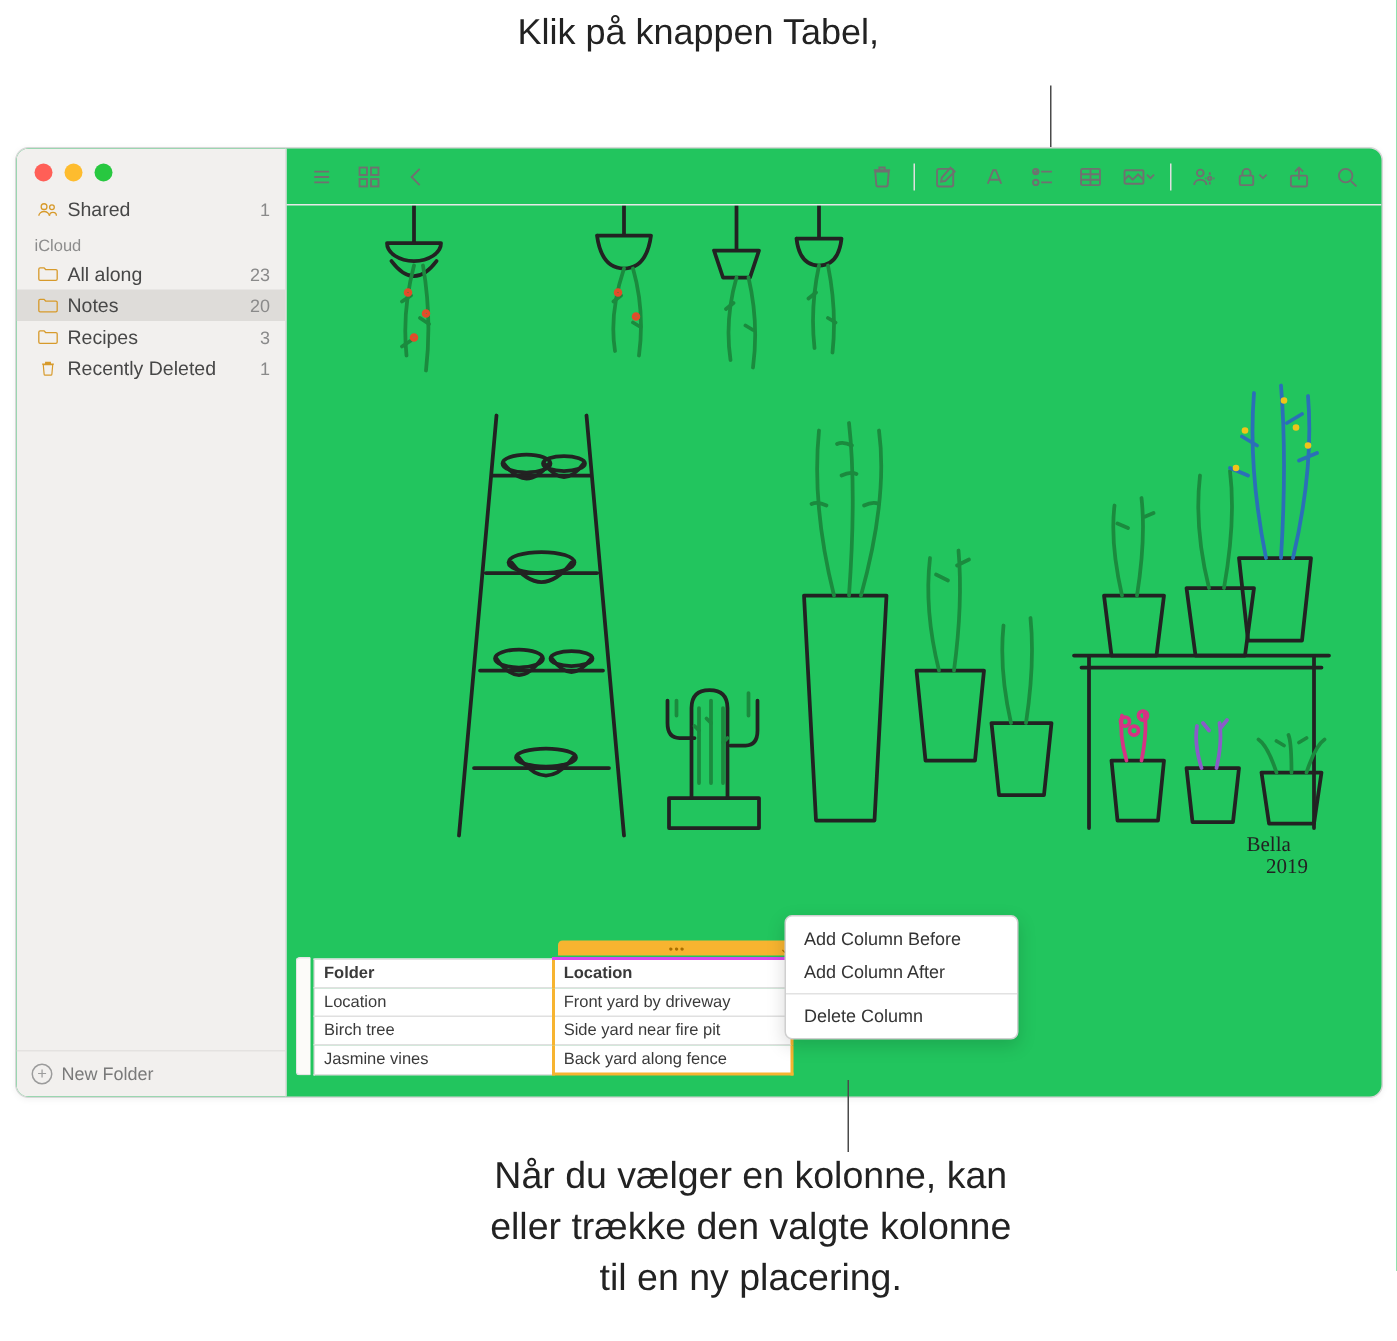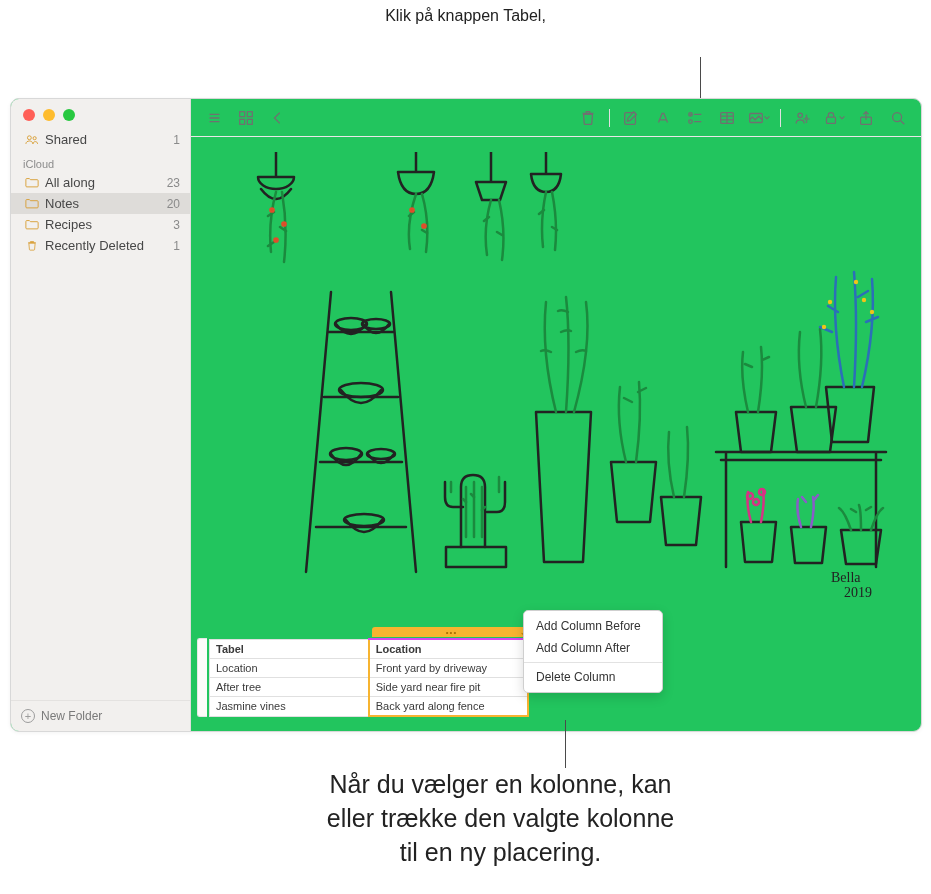--- a/index.html
+++ b/index.html
@@ -9,21 +9,21 @@
     width: 931px;
     height: 894px;
     position: relative;
     overflow: hidden;
     color: #333;
   }
   .callout-top {
     position: absolute;
     top: 6px; left: 0; right: 0;
     text-align: center;
-    font-size: 16px;
+    font-size: 24px;
     line-height: 1.3;
     color: #222;
   }
   .callout-line-top {
     position:absolute;
     left: 700px; top: 57px;
     width: 1px; height: 42px;
     background:#4a4a4a;
   }
   .window {
@@ -106,21 +106,21 @@
   .tb-btn svg{width:18px;height:18px;stroke:#707070;fill:none;stroke-width:1.4;}
   .tb-divider{width:1px;height:18px;background:#e0e0e0;margin:0 4px;}
   .tb-spacer{flex:1;}
   .note-area{
     flex:1;position:relative;overflow:hidden;
     padding: 0 18px 10px 18px;
   }
   .drawing{
     width: 680px;
     height: 450px;
-    margin:15px auto;
+    margin:0 auto;
   }
   .drawing svg{width:100%;height:100%;display:block;}
   .note-table{
     margin-top:8px;
     width: 320px;
     font-size:11px;
     position:absolute;
     left:18px; bottom:14px;
   }
   .nt-wrap{position:relative;}
@@ -151,21 +151,21 @@
   }
   table.nt th{font-weight:600;}
   table.nt td.sel, table.nt th.sel{
     border-left:2px solid #f7b430;border-right:2px solid #f7b430;
   }
   table.nt tr:first-child th.sel{border-top:2px solid #d946ef;}
   table.nt tr:last-child td.sel{border-bottom:2px solid #f7b430;}
   .context-menu{
     position:absolute;
     left:332px; bottom:38px;
-    width:140px;
+    width:156px;
     background:#fff;border:1px solid #cfcfcf;border-radius:5px;
     box-shadow:0 4px 12px rgba(0,0,0,0.15);
     font-size:12px;padding:4px 0;
   }
   .context-menu .mi{padding:4px 12px;color:#333;cursor:pointer;}
   .context-menu .sep{height:1px;background:#e2e2e2;margin:3px 0;}
   .callout-bottom{
     position:absolute;
     left:160px; right:90px;
     top: 768px;
@@ -478,29 +478,29 @@
       <div class="note-table">
         <div class="nt-wrap">
           <div class="nt-row-handle"></div>
           <div class="nt-col-handle">
             <span class="grip">•••</span>
             <span class="chev">⌄</span>
           </div>
           <table class="nt">
             <tbody>
                 <tr>
-              <th style="width:155px">Tabel</th>
+              <th style="width:155px">Folder</th>
               <th class="sel" style="width:155px">Location</th>
             </tr>
             <tr>
               <td>Location</td>
               <td class="sel">Front yard by driveway</td>
             </tr>
             <tr>
-              <td>After tree</td>
+              <td>Birch tree</td>
               <td class="sel">Side yard near fire pit</td>
             </tr>
             <tr>
               <td>Jasmine vines</td>
               <td class="sel">Back yard along fence</td>
             </tr>
           </tbody>
             </table>
         </div>
       </div>

